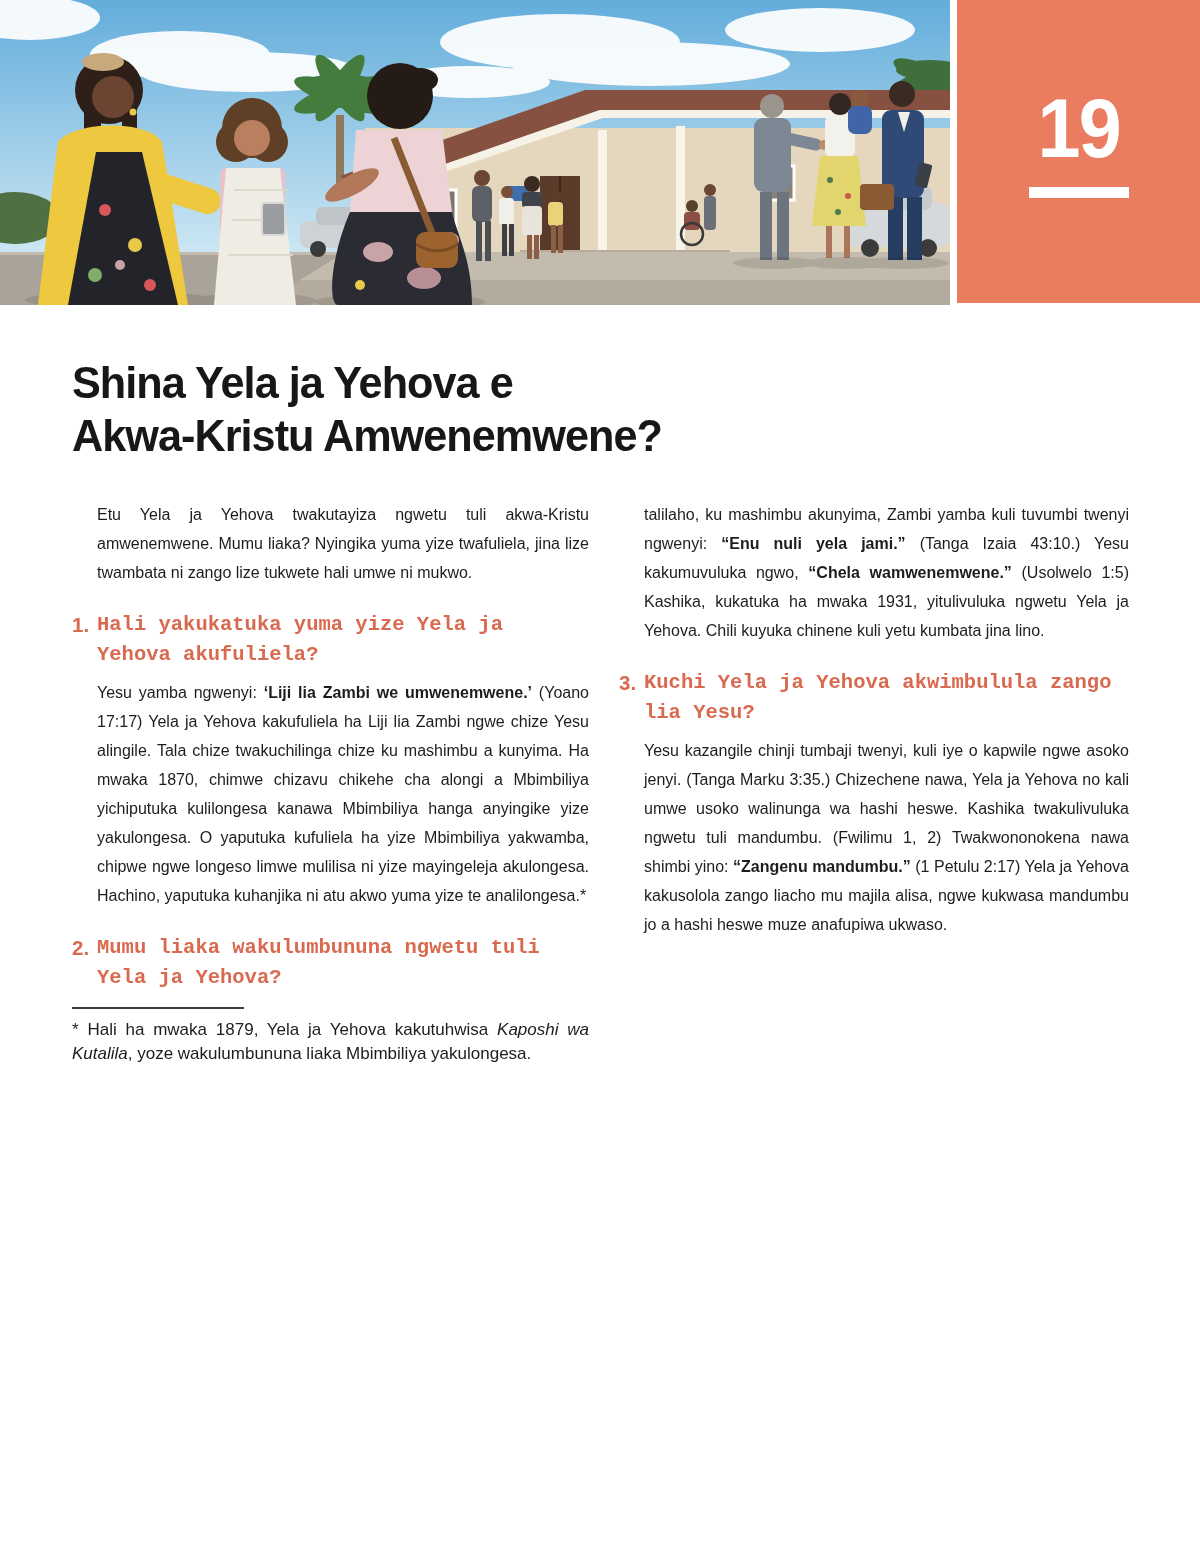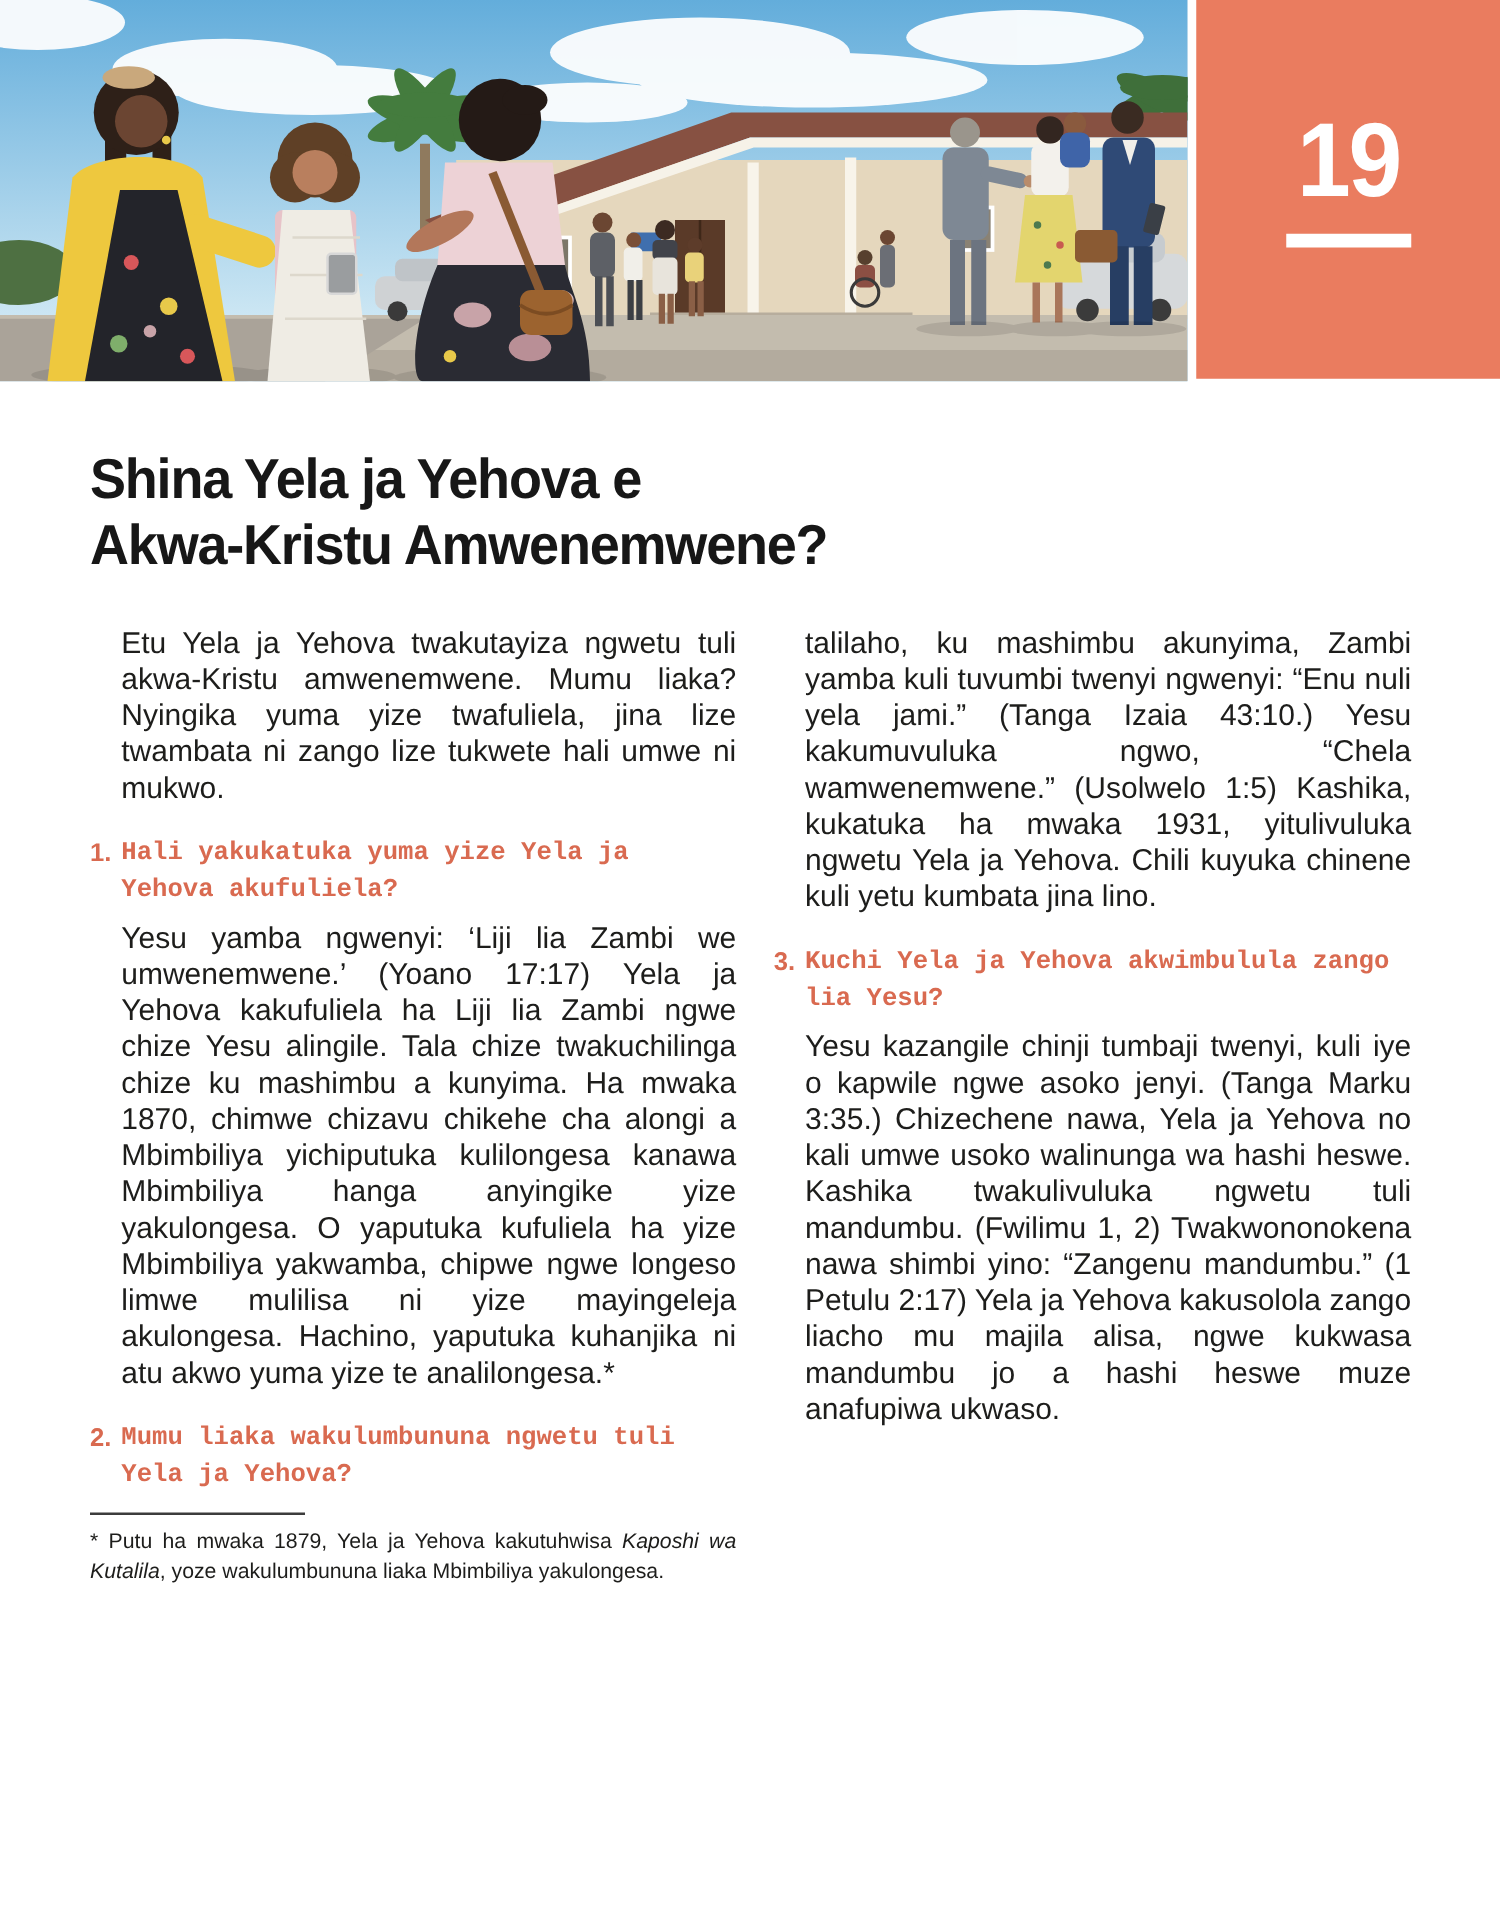--- a/index.html
+++ b/index.html
@@ -15,26 +15,26 @@
   .chapter-underline{width:100px;height:11px;background:#ffffff;margin-top:17px;}
   
   .main{position:absolute;left:72px;top:305px;width:1058px;}
   h1.title{margin:51px 0 0 0;font-size:45px;line-height:53px;font-weight:700;color:#171717;
            letter-spacing:-1px;transform:scaleX(.96);transform-origin:left top;}
   
   .columns{display:flex;margin-top:38px;}
   .col{width:517px;}
   .col.left{margin-right:30px;}
   .col.right{width:510px;}
-  p.body{margin:0;padding-left:25px;font-size:24px;line-height:29px;text-align:justify;color:#1d1d1b;}
+  p.body{margin:0;padding-left:25px;font-size:16px;line-height:29px;text-align:justify;color:#1d1d1b;}
   h2.question{display:flex;margin:23px 0 8px 0;font-size:20.5px;line-height:30px;font-weight:700;
               color:var(--qcolor,#d96a50);}
   h2.question .qnum{flex:0 0 25px;}
   h2.question .qtext{flex:1;font-family:Liberation Mono, monospace;}
-  .b{font-weight:400;}
+  .b{font-weight:700;}
   .i{font-style:italic;}
   .footnote-rule{margin-top:14px;width:172px;border-top:2px solid #3c3c3c;}
   p.footnote{margin:9px 0 0 0;font-size:17px;line-height:24px;text-align:justify;color:#1d1d1b;}
 </style>
 </head>
 <body>
 
 <div class="page">
 
   <div class="hero-photo">
@@ -242,21 +242,21 @@
           <span class="qtext">Hali yakukatuka yuma yize Yela ja Yehova akufuliela?</span>
         </h2>
         <p class="body"><span>Yesu yamba ngwenyi: </span><span class="b">‘Liji lia Zambi we umwenemwene.’</span><span> (Yoano 17:17) Yela ja Yehova kakufuliela ha Liji lia Zambi ngwe chize Yesu alingile. Tala chize twakuchilinga chize ku mashimbu a kunyima. Ha mwaka 1870, chimwe chizavu chikehe cha alongi a Mbimbiliya yichiputuka kulilongesa kanawa Mbimbiliya hanga anyingike yize yakulongesa. O yaputuka kufuliela ha yize Mbimbiliya yakwamba, chipwe ngwe longeso limwe mulilisa ni yize mayingeleja akulongesa. Hachino, yaputuka kuhanjika ni atu akwo yuma yize te analilongesa.*</span></p>
 
         <h2 class="question">
           <span class="qnum">2.</span>
           <span class="qtext">Mumu liaka wakulumbununa ngwetu tuli Yela ja Yehova?</span>
         </h2>
 
         <div class="footnote-rule"></div>
-        <p class="footnote"><span>* Putu ha mwaka 1879, Yela ja Yehova kakutuhwisa </span><span class="i">Kaposhi wa Kutalila</span><span>, yoze wakulumbununa liaka Mbimbiliya yakulongesa.</span></p>
+        <p class="footnote"><span>* Hali ha mwaka 1879, Yela ja Yehova kakutuhwisa </span><span class="i">Kaposhi wa Kutalila</span><span>, yoze wakulumbununa liaka Mbimbiliya yakulongesa.</span></p>
       </div>
 
       <div class="col right">
         <p class="body"><span>talilaho, ku mashimbu akunyima, Zambi yamba kuli tuvumbi twenyi ngwenyi: </span><span class="b">“Enu nuli yela jami.”</span><span> (Tanga Izaia 43:10.) Yesu kakumuvuluka ngwo, </span><span class="b">“Chela wamwenemwene.”</span><span> (Usolwelo 1:5) Kashika, kukatuka ha mwaka 1931, yitulivuluka ngwetu Yela ja Yehova. Chili kuyuka chinene kuli yetu kumbata jina lino.</span></p>
 
         <h2 class="question">
           <span class="qnum">3.</span>
           <span class="qtext">Kuchi Yela ja Yehova akwimbulula zango lia Yesu?</span>
         </h2>
         <p class="body"><span>Yesu kazangile chinji tumbaji twenyi, kuli iye o kapwile ngwe asoko jenyi. (Tanga Marku 3:35.) Chizechene nawa, Yela ja Yehova no kali umwe usoko walinunga wa hashi heswe. Kashika twakulivuluka ngwetu tuli mandumbu. (Fwilimu 1, 2) Twakwononokena nawa shimbi yino: </span><span class="b">“Zangenu mandumbu.”</span><span> (1 Petulu 2:17) Yela ja Yehova kakusolola zango liacho mu majila alisa, ngwe kukwasa mandumbu jo a hashi heswe muze anafupiwa ukwaso.</span></p>

